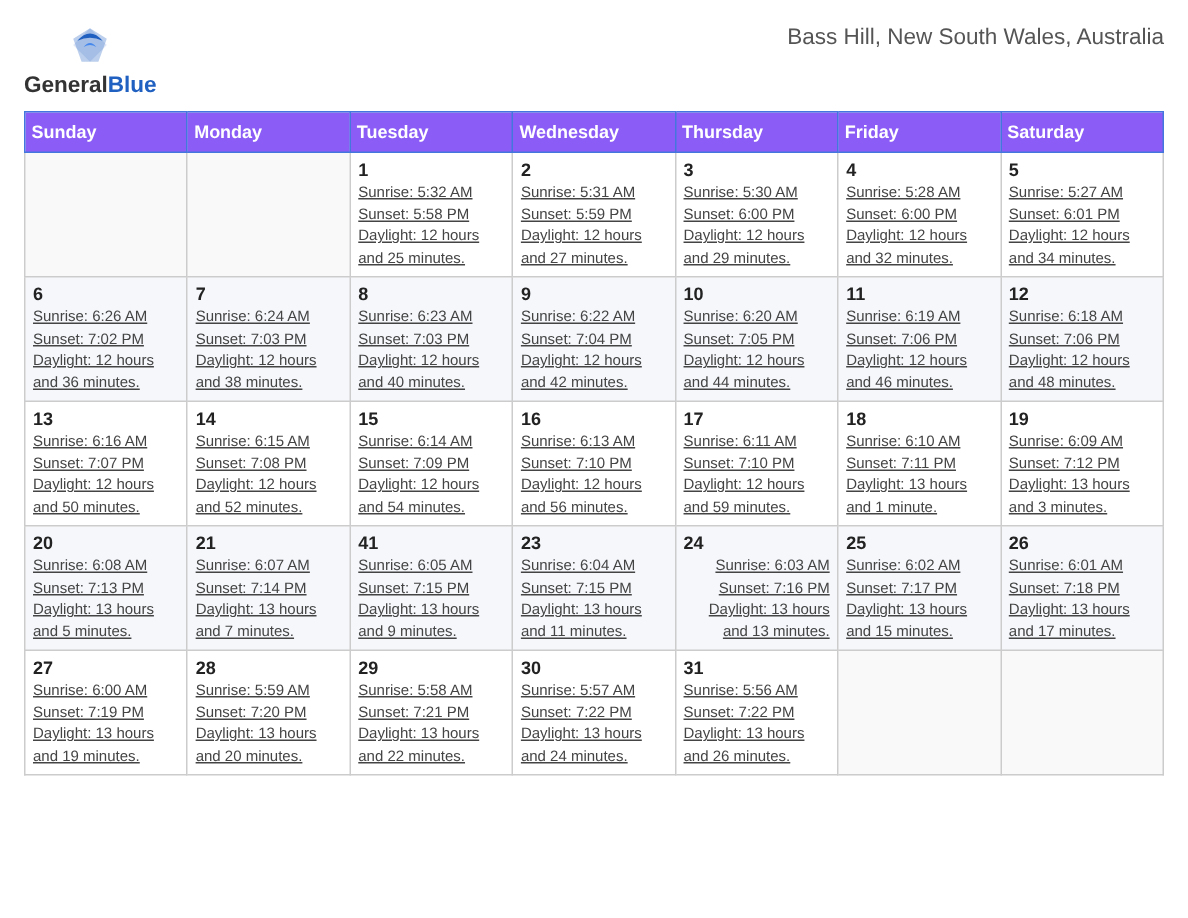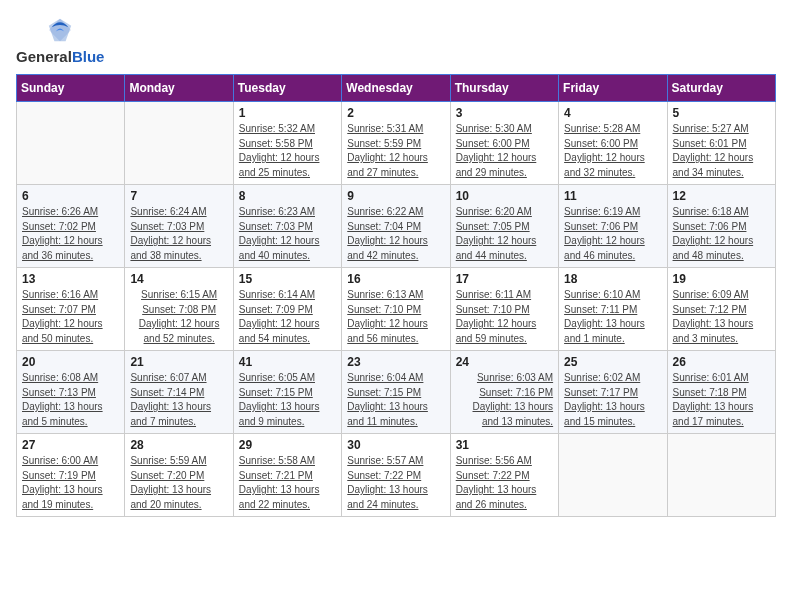--- a/index.html
+++ b/index.html
@@ -48,21 +48,21 @@
     .location-title {
       font-size: 15px;
       color: #555;
     }
     table {
       width: 100%;
       border-collapse: collapse;
       font-size: 10.5px;
     }
     thead tr th {
-      background: #701a75;
+      background: #8b5cf6;
       color: #fff;
       padding: 6px 4px;
       text-align: left;
       font-size: 12px;
       font-weight: bold;
       border: 1px solid #4477dd;
     }
     tbody tr td {
       border: 1px solid #ccc;
       vertical-align: top;
@@ -103,20 +103,21 @@
       <polygon points="20,4 36,20 20,36 4,20" fill="#2060c0" opacity="0.15"></polygon>
       <polygon points="20,4 36,14 28,36 12,36 4,14" fill="#2060c0" opacity="0.3"></polygon>
       <path d="M8,16 Q20,2 32,16 Q20,10 8,16Z" fill="#2060c0"></path>
       <path d="M14,22 Q20,14 26,22 Q20,18 14,22Z" fill="#4488ee"></path>
     </svg>
     <div>
       <span class="logo-text-general">General</span><span class="logo-text-blue">Blue</span>
     </div>
   </div>
   <div class="title-area">
+    <div class="location-title">Bass Hill, New South Wales, Australia</div>
   </div>
 </div>
 
 <table>
   <thead>
     <tr id="header-row">
         <th>Sunday</th>
         <th>Monday</th>
         <th>Tuesday</th>
         <th>Wednesday</th>
@@ -219,21 +220,21 @@
       <tr>
         <td>
           <span class="day-number">13</span>
           <div class="day-info" style="white-space: pre-line;">Sunrise: 6:16 AM
 Sunset: 7:07 PM
 Daylight: 12 hours
 and 50 minutes.</div>
         </td>
         <td>
           <span class="day-number">14</span>
-          <div class="day-info" style="white-space: pre-line; text-align: center;">Sunrise: 6:15 AM
+          <div class="day-info" style="white-space: pre-line;">Sunrise: 6:15 AM
 Sunset: 7:08 PM
 Daylight: 12 hours
 and 52 minutes.</div>
         </td>
         <td>
           <span class="day-number">15</span>
           <div class="day-info" style="white-space: pre-line;">Sunrise: 6:14 AM
 Sunset: 7:09 PM
 Daylight: 12 hours
 and 54 minutes.</div>

